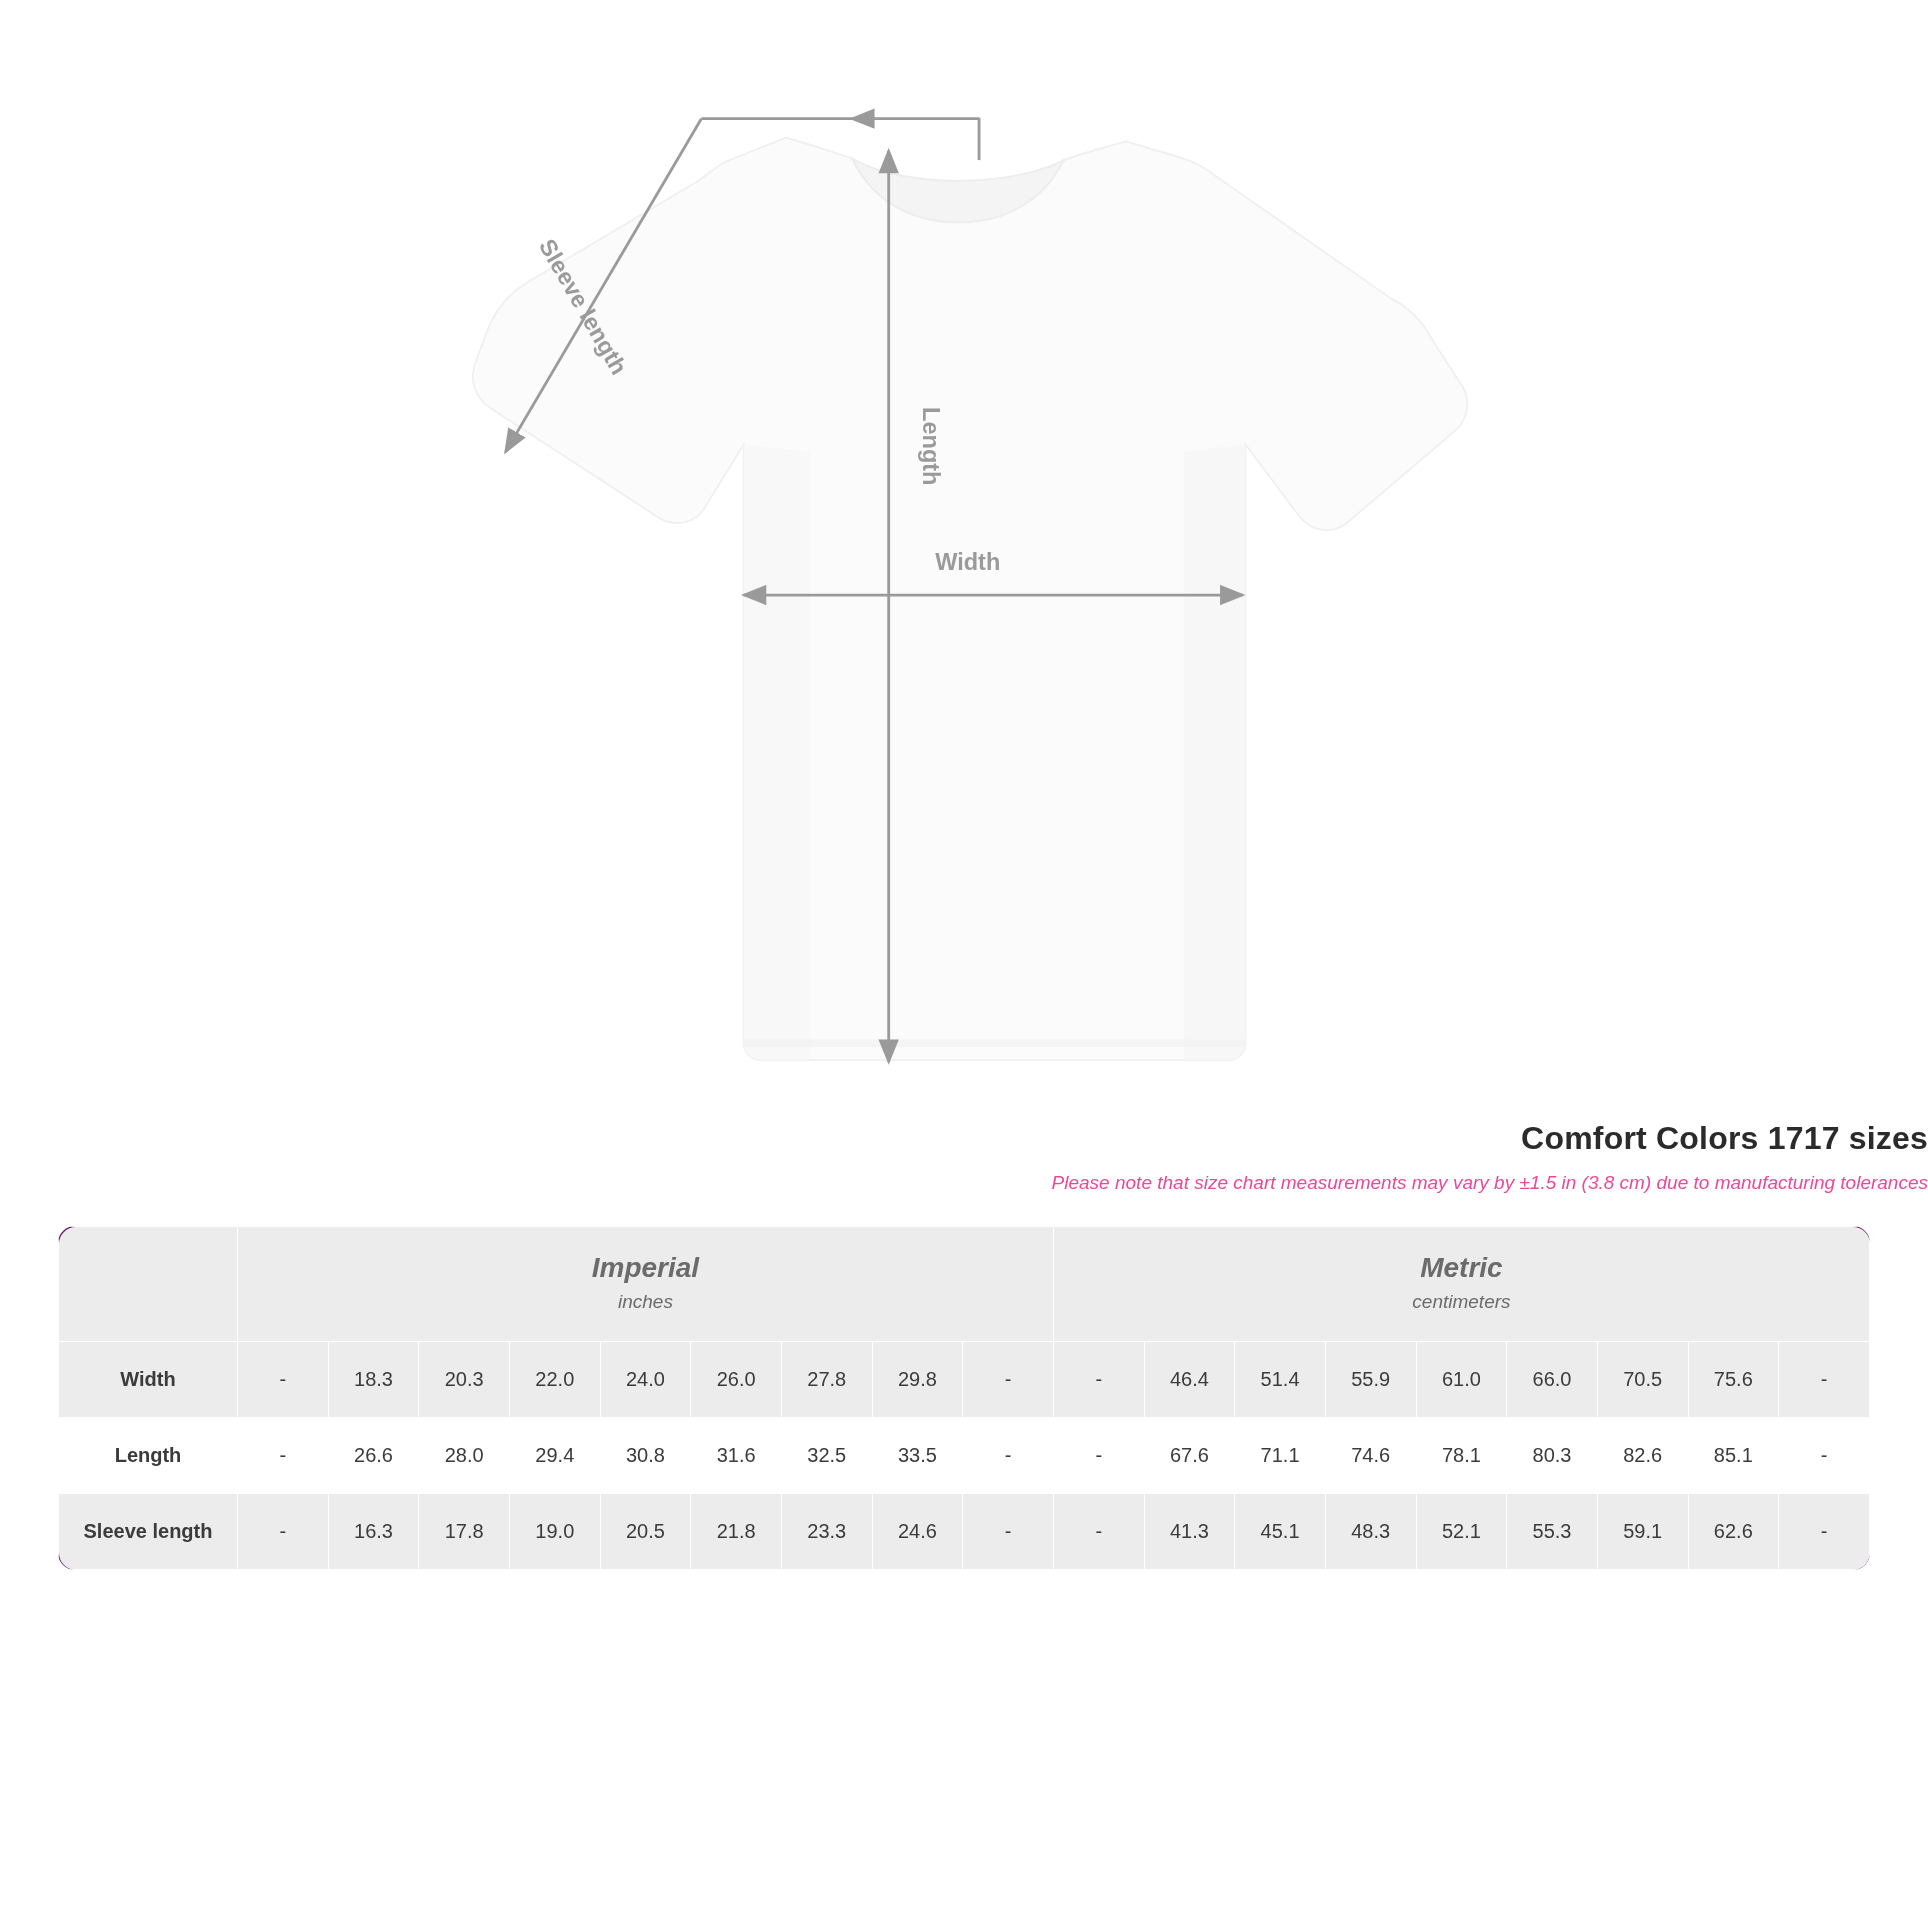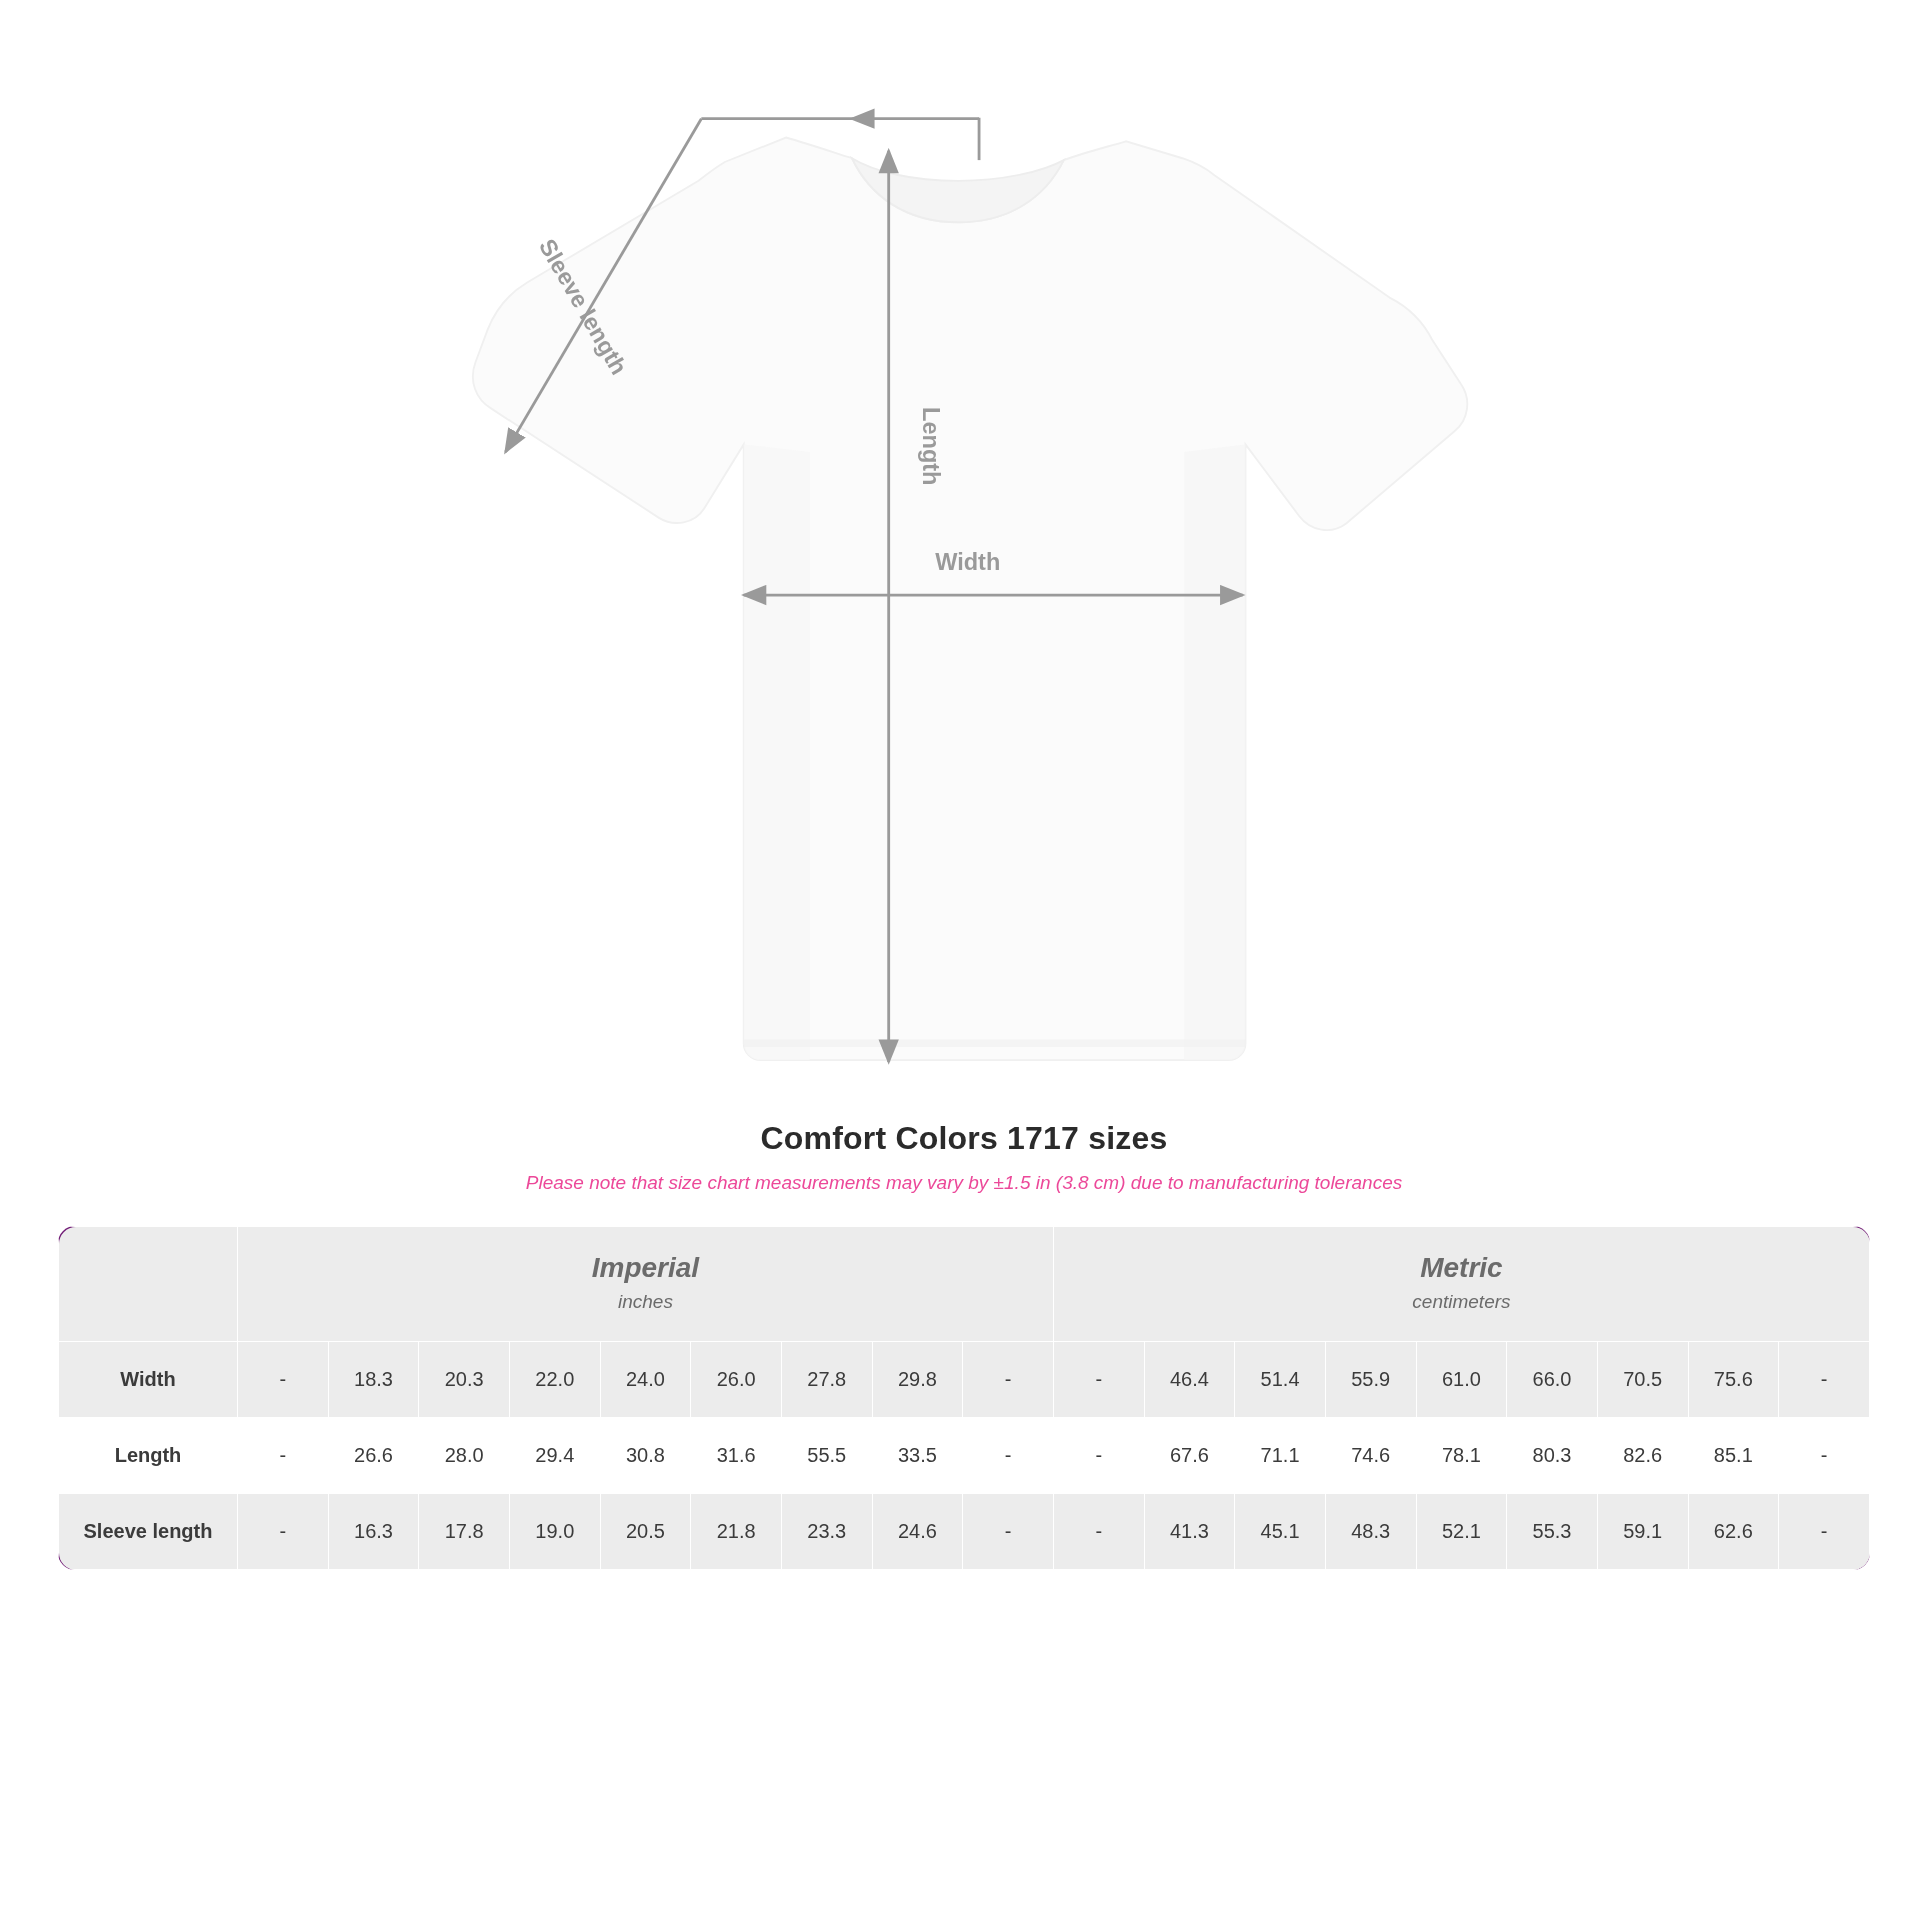--- a/index.html
+++ b/index.html
@@ -28,21 +28,21 @@
     height: 1111px;
   }
   .tee-svg {
     position: absolute;
     left: 0;
     top: 0;
   }
 
   
   .title-block {
-    text-align: center;
+    text-align: right;
     margin-top: 9.4px;
   }
   .chart-title {
     font-size: 32px;
     font-weight: bold;
     color: #2b2b2b;
     letter-spacing: 0.2px;
   }
   .chart-note {
     font-size: 19px;
@@ -242,21 +242,21 @@
         </tr>
 
         <tr class="data-row plain">
           <td class="row-label">Length</td>
           <td>-</td>
           <td>26.6</td>
           <td>28.0</td>
           <td>29.4</td>
           <td>30.8</td>
           <td>31.6</td>
-          <td>55.5</td>
+          <td>32.5</td>
           <td>33.5</td>
           <td>-</td>
           <td>-</td>
           <td>67.6</td>
           <td>71.1</td>
           <td>74.6</td>
           <td>78.1</td>
           <td>80.3</td>
           <td>82.6</td>
           <td>85.1</td>

